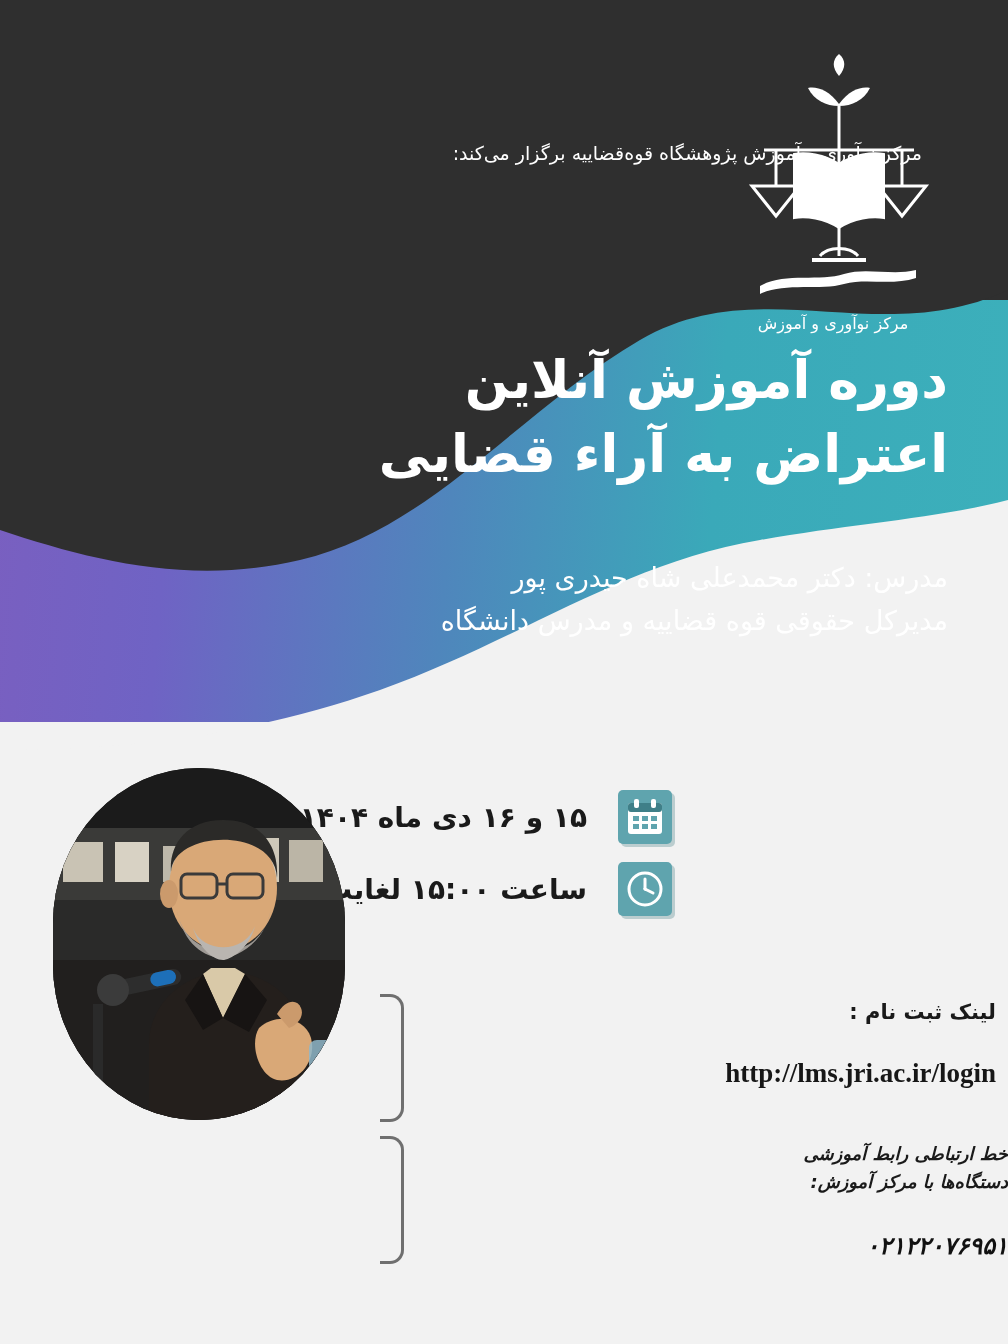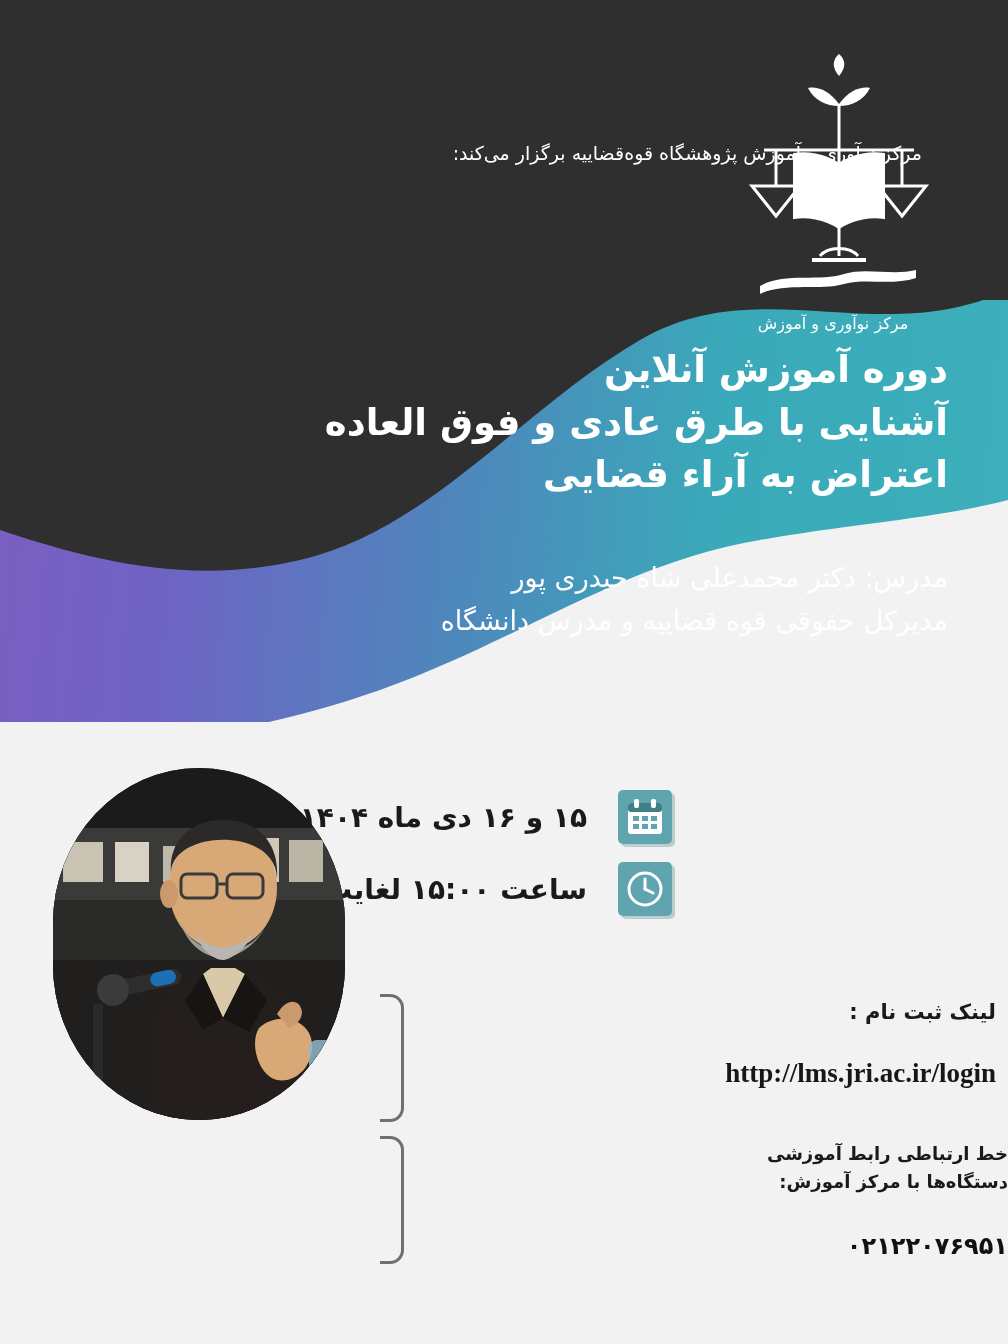--- a/index.html
+++ b/index.html
@@ -94,21 +94,21 @@
     position: absolute;
     right: 60px;
     top: 344px;
     width: 620px;
     text-align: right;
     z-index: 8;
     direction: rtl;
   }
   .title-line {
     color: #ffffff;
-    font-size: 37px;
+    font-size: 52px;
     font-weight: bold;
     line-height: 1.42;
     white-space: nowrap;
   }
   .teacher-block {
     position: absolute;
     right: 60px;
     top: 556px;
     width: 640px;
     text-align: right;
@@ -218,20 +218,21 @@
   .contact-block {
     position: absolute;
     right: 0;
     top: 1140px;
     width: 650px;
     z-index: 8;
     direction: rtl;
     padding-left: 60px;
     box-sizing: border-box;
     text-align: right;
+    font-style: italic;
   }
   .contact-brace {
     position: absolute;
     left: 22px;
     top: -4px;
     width: 24px;
     height: 128px;
     border-right: 3px solid #6f6f6f;
     border-top: 3px solid #6f6f6f;
     border-bottom: 3px solid #6f6f6f;
@@ -299,21 +300,20 @@
 
       <g fill="#ffffff">
         <path d="M36,240 C60,226 96,236 120,228 C142,221 168,230 192,224 L192,232 C168,240 142,232 120,238 C96,245 60,236 36,248 Z"></path>
       </g>
     </svg>
     <div class="logo-sub">مرکز نوآوری و آموزش</div>
   </div>
 
   <div class="title-block">
     <div class="title-line">دوره آموزش آنلاین</div>
-    <div class="title-line">آشنایی با طرق عادی و فوق العاده</div>
     <div class="title-line">اعتراض به آراء قضایی</div>
   </div>
 
   <div class="teacher-block">
     <div class="teacher-line">مدرس: دکتر محمدعلی شاه حیدری پور</div>
     <div class="teacher-line">مدیرکل حقوقی قوه قضاییه و مدرس دانشگاه</div>
   </div>
 
   <div class="info-rows">
     <div class="info-row">

